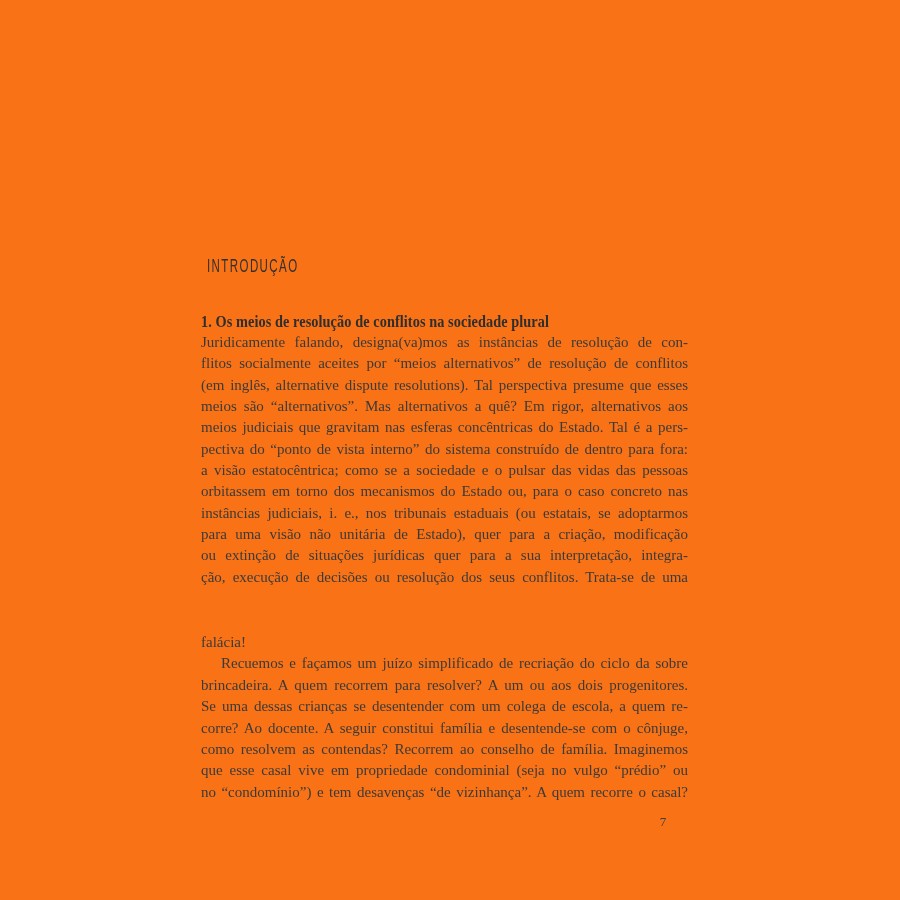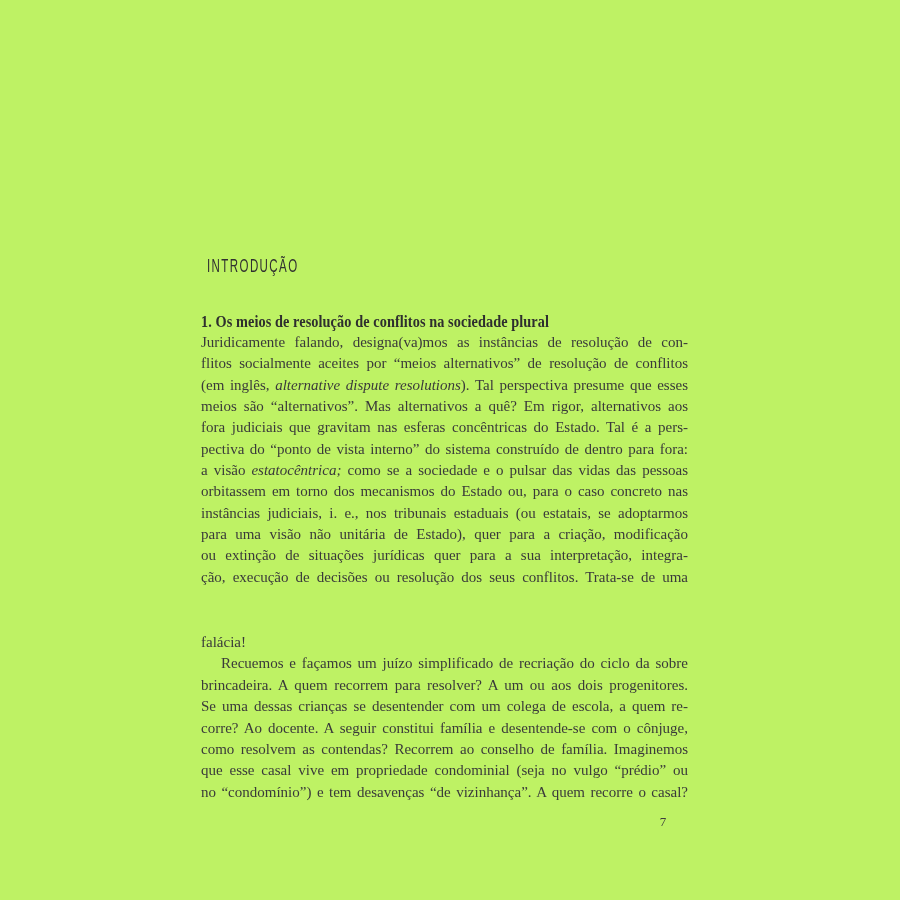--- a/index.html
+++ b/index.html
@@ -4,21 +4,21 @@
 <style>
   html, body {
     margin: 0;
     padding: 0;
     background: #ffffff;
   }
   .page {
     position: relative;
     width: 900px;
     height: 900px;
-    background: #bef264;
+    background: #f97316;
     overflow: hidden;
     font-family: "Liberation Serif", serif;
   }
   .chapter-title {
     position: absolute;
     left: 207px;
     top: 256px;
     font-family: "Liberation Sans", sans-serif;
     font-size: 18px;
     font-weight: 400;
@@ -56,21 +56,20 @@
     height: 21.35px;
     text-align: justify;
     text-align-last: justify;
     white-space: normal;
   }
   .line.no-justify {
     text-align-last: left;
     margin-top: 44px;
   }
   .line .it {
-    font-style: italic;
   }
   .page-number {
     position: absolute;
     left: 655px;
     top: 814px;
     width: 16px;
     text-align: center;
     font-family: "Liberation Serif", serif;
     font-size: 13px;
     color: #3d3d3d;
@@ -82,21 +81,21 @@
 <div class="page" style="color: rgb(58, 58, 58);">
   <div class="chapter-title">INTRODUÇÃO</div>
 
   <h1 class="section-heading">1. Os meios de resolução de conflitos na sociedade plural</h1>
 
   <div class="body-text" id="body-text">
       <div class="line"><span>Juridicamente falando, designa(va)mos as instâncias de resolução de con-</span></div>
       <div class="line"><span>flitos socialmente aceites por “meios alternativos” de resolução de conflitos</span></div>
       <div class="line"><span>(em inglês, </span><span class="it">alternative dispute resolutions</span><span>). Tal perspectiva presume que esses</span></div>
       <div class="line"><span>meios são “alternativos”. Mas alternativos a quê? Em rigor, alternativos aos</span></div>
-      <div class="line"><span>fora judiciais que gravitam nas esferas concêntricas do Estado. Tal é a pers-</span></div>
+      <div class="line"><span>meios judiciais que gravitam nas esferas concêntricas do Estado. Tal é a pers-</span></div>
       <div class="line"><span>pectiva do “ponto de vista interno” do sistema construído de dentro para fora:</span></div>
       <div class="line"><span>a visão </span><span class="it">estatocêntrica;</span><span> como se a sociedade e o pulsar das vidas das pessoas</span></div>
       <div class="line"><span>orbitassem em torno dos mecanismos do Estado ou, para o caso concreto nas</span></div>
       <div class="line"><span>instâncias judiciais, i. e., nos tribunais estaduais (ou estatais, se adoptarmos</span></div>
       <div class="line"><span>para uma visão não unitária de Estado), quer para a criação, modificação</span></div>
       <div class="line"><span>ou extinção de situações jurídicas quer para a sua interpretação, integra-</span></div>
       <div class="line"><span>ção, execução de decisões ou resolução dos seus conflitos. Trata-se de uma</span></div>
       <div class="line no-justify"><span>falácia!</span></div>
       <div class="line" style="padding-left: 20px;"><span>Recuemos e façamos um juízo simplificado de recriação do ciclo da sobre</span></div>
       <div class="line"><span>brincadeira. A quem recorrem para resolver? A um ou aos dois progenitores.</span></div>

